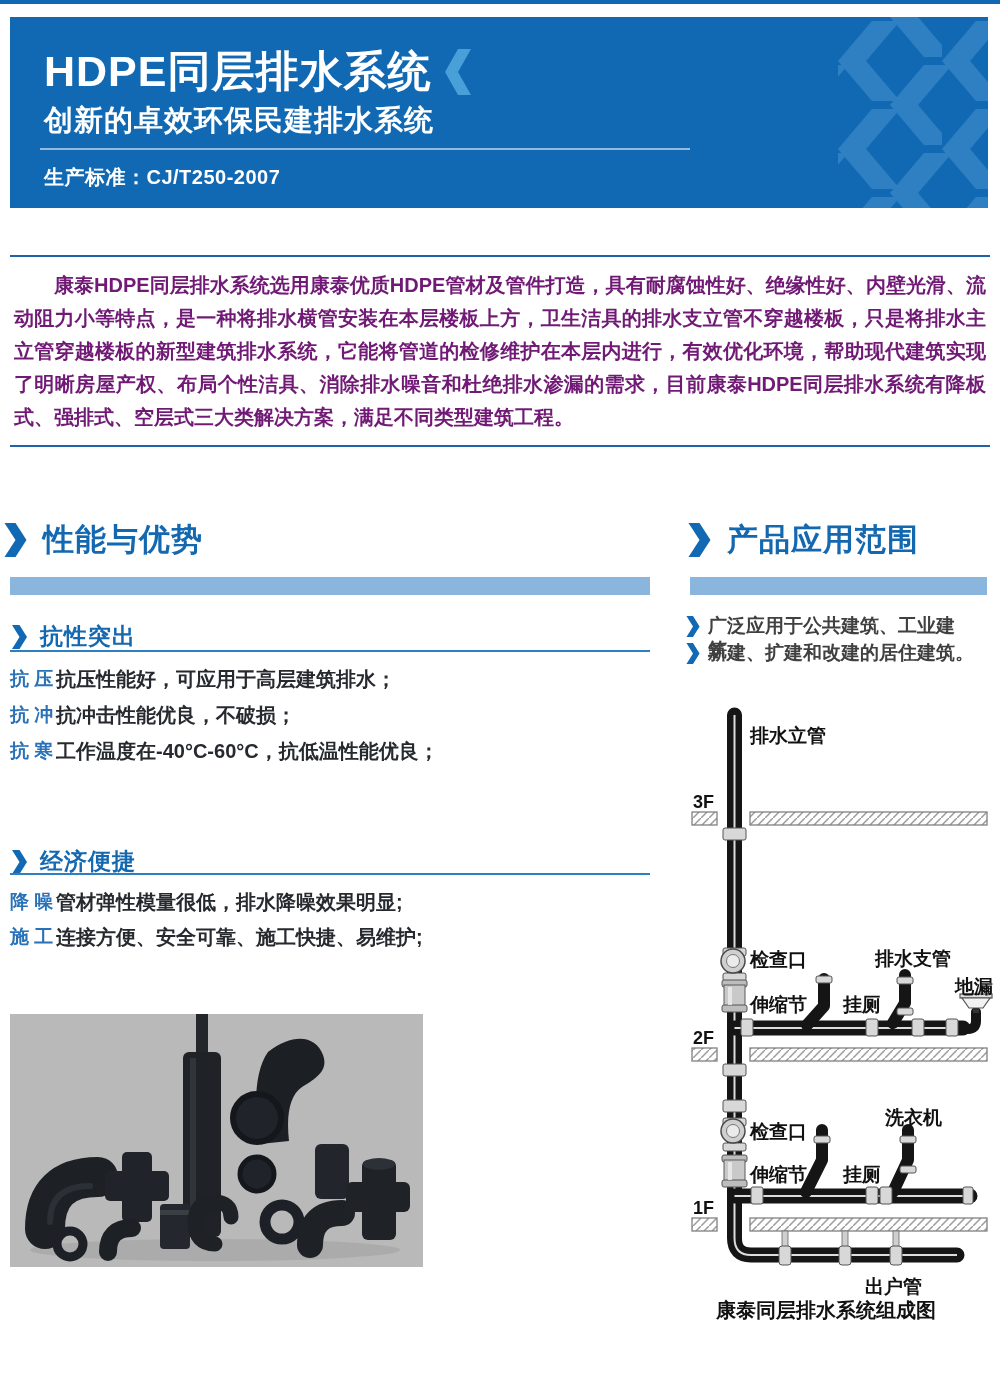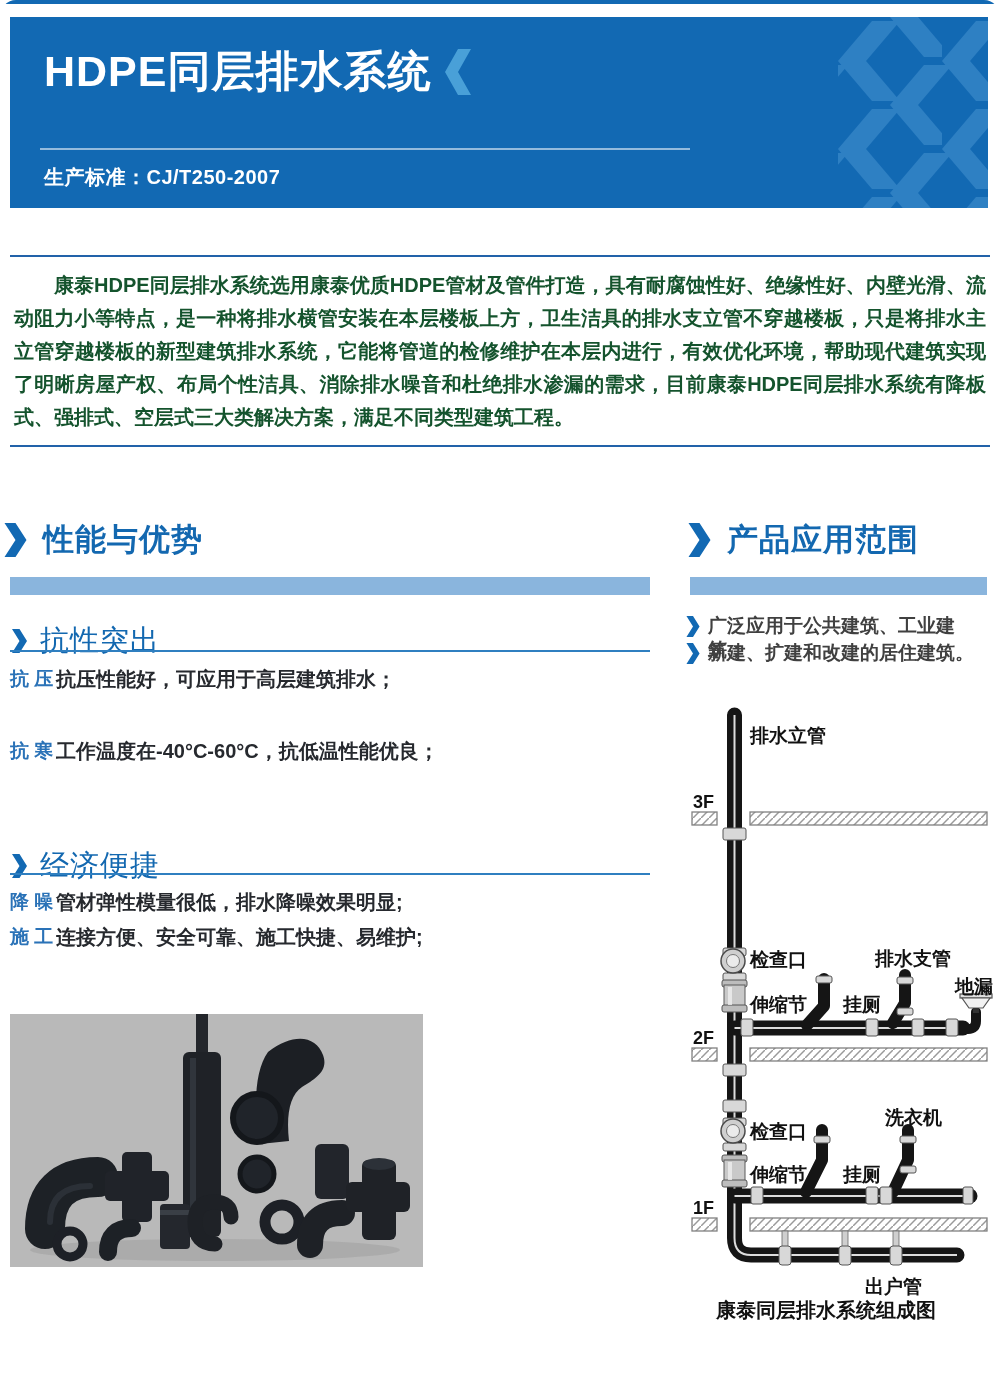--- a/index.html
+++ b/index.html
@@ -1,39 +1,39 @@
 <!DOCTYPE html>
 <html><head>
 <meta charset="utf-8">
 <style>
   html,body{margin:0;padding:0;background:#ffffff;}
   .page{position:relative;width:1000px;height:1379px;background:#fff;overflow:hidden;
-        font-family:"Liberation Sans","DejaVu Sans",sans-serif;border-radius:16px;}
+        font-family:"Liberation Sans","DejaVu Sans",sans-serif;}
 
   
   .top-strip{position:absolute;left:0;top:0;width:1000px;height:4px;background:#1269b3;}
   .header{position:absolute;left:10px;top:17px;width:978px;height:191px;background:#1269b3;overflow:hidden;}
   .header-pattern{position:absolute;right:0;top:0;height:191px;}
   .title-row{position:absolute;left:34px;top:26px;display:flex;align-items:center;gap:14px;}
   .title{font-size:43px;font-weight:700;color:#ffffff;letter-spacing:1px;white-space:nowrap;}
   .subtitle{position:absolute;left:34px;top:84px;font-size:29px;font-weight:700;color:#ffffff;letter-spacing:1px;white-space:nowrap;}
   .header-divider{position:absolute;left:30px;top:131px;width:650px;height:2px;background:rgba(255,255,255,.55);}
   .standard{position:absolute;left:34px;top:147px;font-size:20px;font-weight:700;color:#ffffff;letter-spacing:.5px;}
 
   
   .rule{position:absolute;left:10px;width:980px;height:2px;background:#2262a9;}
   .intro-text{position:absolute;left:14px;top:269px;width:972px;font-size:20px;line-height:33px;
-              color:#14532d;font-weight:600;text-align:justify;text-indent:2em;}
+              color:#701a75;font-weight:600;text-align:justify;text-indent:2em;}
 
   
   .sec-header{position:absolute;display:flex;align-items:center;gap:16px;}
   .sec-title{font-size:31px;font-weight:700;color:#1368b0;letter-spacing:1px;white-space:nowrap;}
   .light-bar{position:absolute;top:577px;height:18px;background:#8ab5dd;}
   .sub-header{position:absolute;display:flex;align-items:center;gap:13px;}
-  .sub-title{font-size:29px;font-weight:400;color:#1368b0;letter-spacing:1px;white-space:nowrap;}
+  .sub-title{font-size:23px;font-weight:700;color:#1368b0;letter-spacing:1px;white-space:nowrap;}
   .sub-underline{position:absolute;left:10px;width:640px;height:2px;background:#2f7fc0;}
 
   
   .perf-item{position:absolute;left:10px;width:632px;display:flex;align-items:flex-end;}
   .perf-label{flex:0 0 46px;font-size:19px;font-weight:700;color:#2a72b7;white-space:nowrap;line-height:26px;}
   .perf-text{flex:1;margin-left:0;font-size:20px;font-weight:600;color:#26292e;line-height:26px;}
 
   
   .bullet-row{position:absolute;left:686px;display:flex;align-items:flex-start;gap:8px;width:304px;}
   .bullet-text{font-size:19px;font-weight:700;color:#404040;line-height:24px;}
@@ -67,20 +67,21 @@
       </defs>
       <rect width="150" height="191" fill="url(#chevpat)"></rect>
     </svg>
 
     <div class="title-row">
       <span class="title">HDPE同层排水系统</span>
       <svg width="26" height="46" viewBox="0 0 26 46">
         <path d="M26,0 L13,0 L0,23 L13,46 L26,46 L13,23 Z" fill="#49a0d8"></path>
       </svg>
     </div>
+    <div class="subtitle">创新的卓效环保民建排水系统</div>
     <div class="header-divider"></div>
     <div class="standard">生产标准：CJ/T250-2007</div>
   </div>
 
   <div class="rule" style="top:255px"></div>
   <div class="intro-text">康泰HDPE同层排水系统选用康泰优质HDPE管材及管件打造，具有耐腐蚀性好、绝缘性好、内壁光滑、流动阻力小等特点，是一种将排水横管安装在本层楼板上方，卫生洁具的排水支立管不穿越楼板，只是将排水主立管穿越楼板的新型建筑排水系统，它能将管道的检修维护在本层内进行，有效优化环境，帮助现代建筑实现了明晰房屋产权、布局个性洁具、消除排水噪音和杜绝排水渗漏的需求，目前康泰HDPE同层排水系统有降板式、强排式、空层式三大类解决方案，满足不同类型建筑工程。</div>
   <div class="rule" style="top:445px"></div>
 
   <div class="sec-header" style="left:4px;top:519px">
     <svg width="23" height="34" viewBox="0 0 22 34">
@@ -94,20 +95,24 @@
     <svg width="15" height="24" viewBox="0 0 15 24">
       <path d="M0,0 L7.5,0 L15,12 L7.5,24 L0,24 L7.5,12 Z" fill="#1269b3"></path>
     </svg>
     <span class="sub-title">抗性突出</span>
   </div>
   <div class="sub-underline" style="top:650px"></div>
 
   <div class="perf-item" style="top:666px">
     <span class="perf-label">抗 压</span>
     <span class="perf-text">抗压性能好，可应用于高层建筑排水；</span>
+  </div>
+  <div class="perf-item" style="top:702px">
+    <span class="perf-label">抗 冲</span>
+    <span class="perf-text">抗冲击性能优良，不破损；</span>
   </div>
   <div class="perf-item" style="top:738px">
     <span class="perf-label">抗 寒</span>
     <span class="perf-text">工作温度在-40°C-60°C，抗低温性能优良；</span>
   </div>
 
   <div class="sub-header" style="left:12px;top:846px">
     <svg width="15" height="24" viewBox="0 0 15 24">
       <path d="M0,0 L7.5,0 L15,12 L7.5,24 L0,24 L7.5,12 Z" fill="#1269b3"></path>
     </svg>

